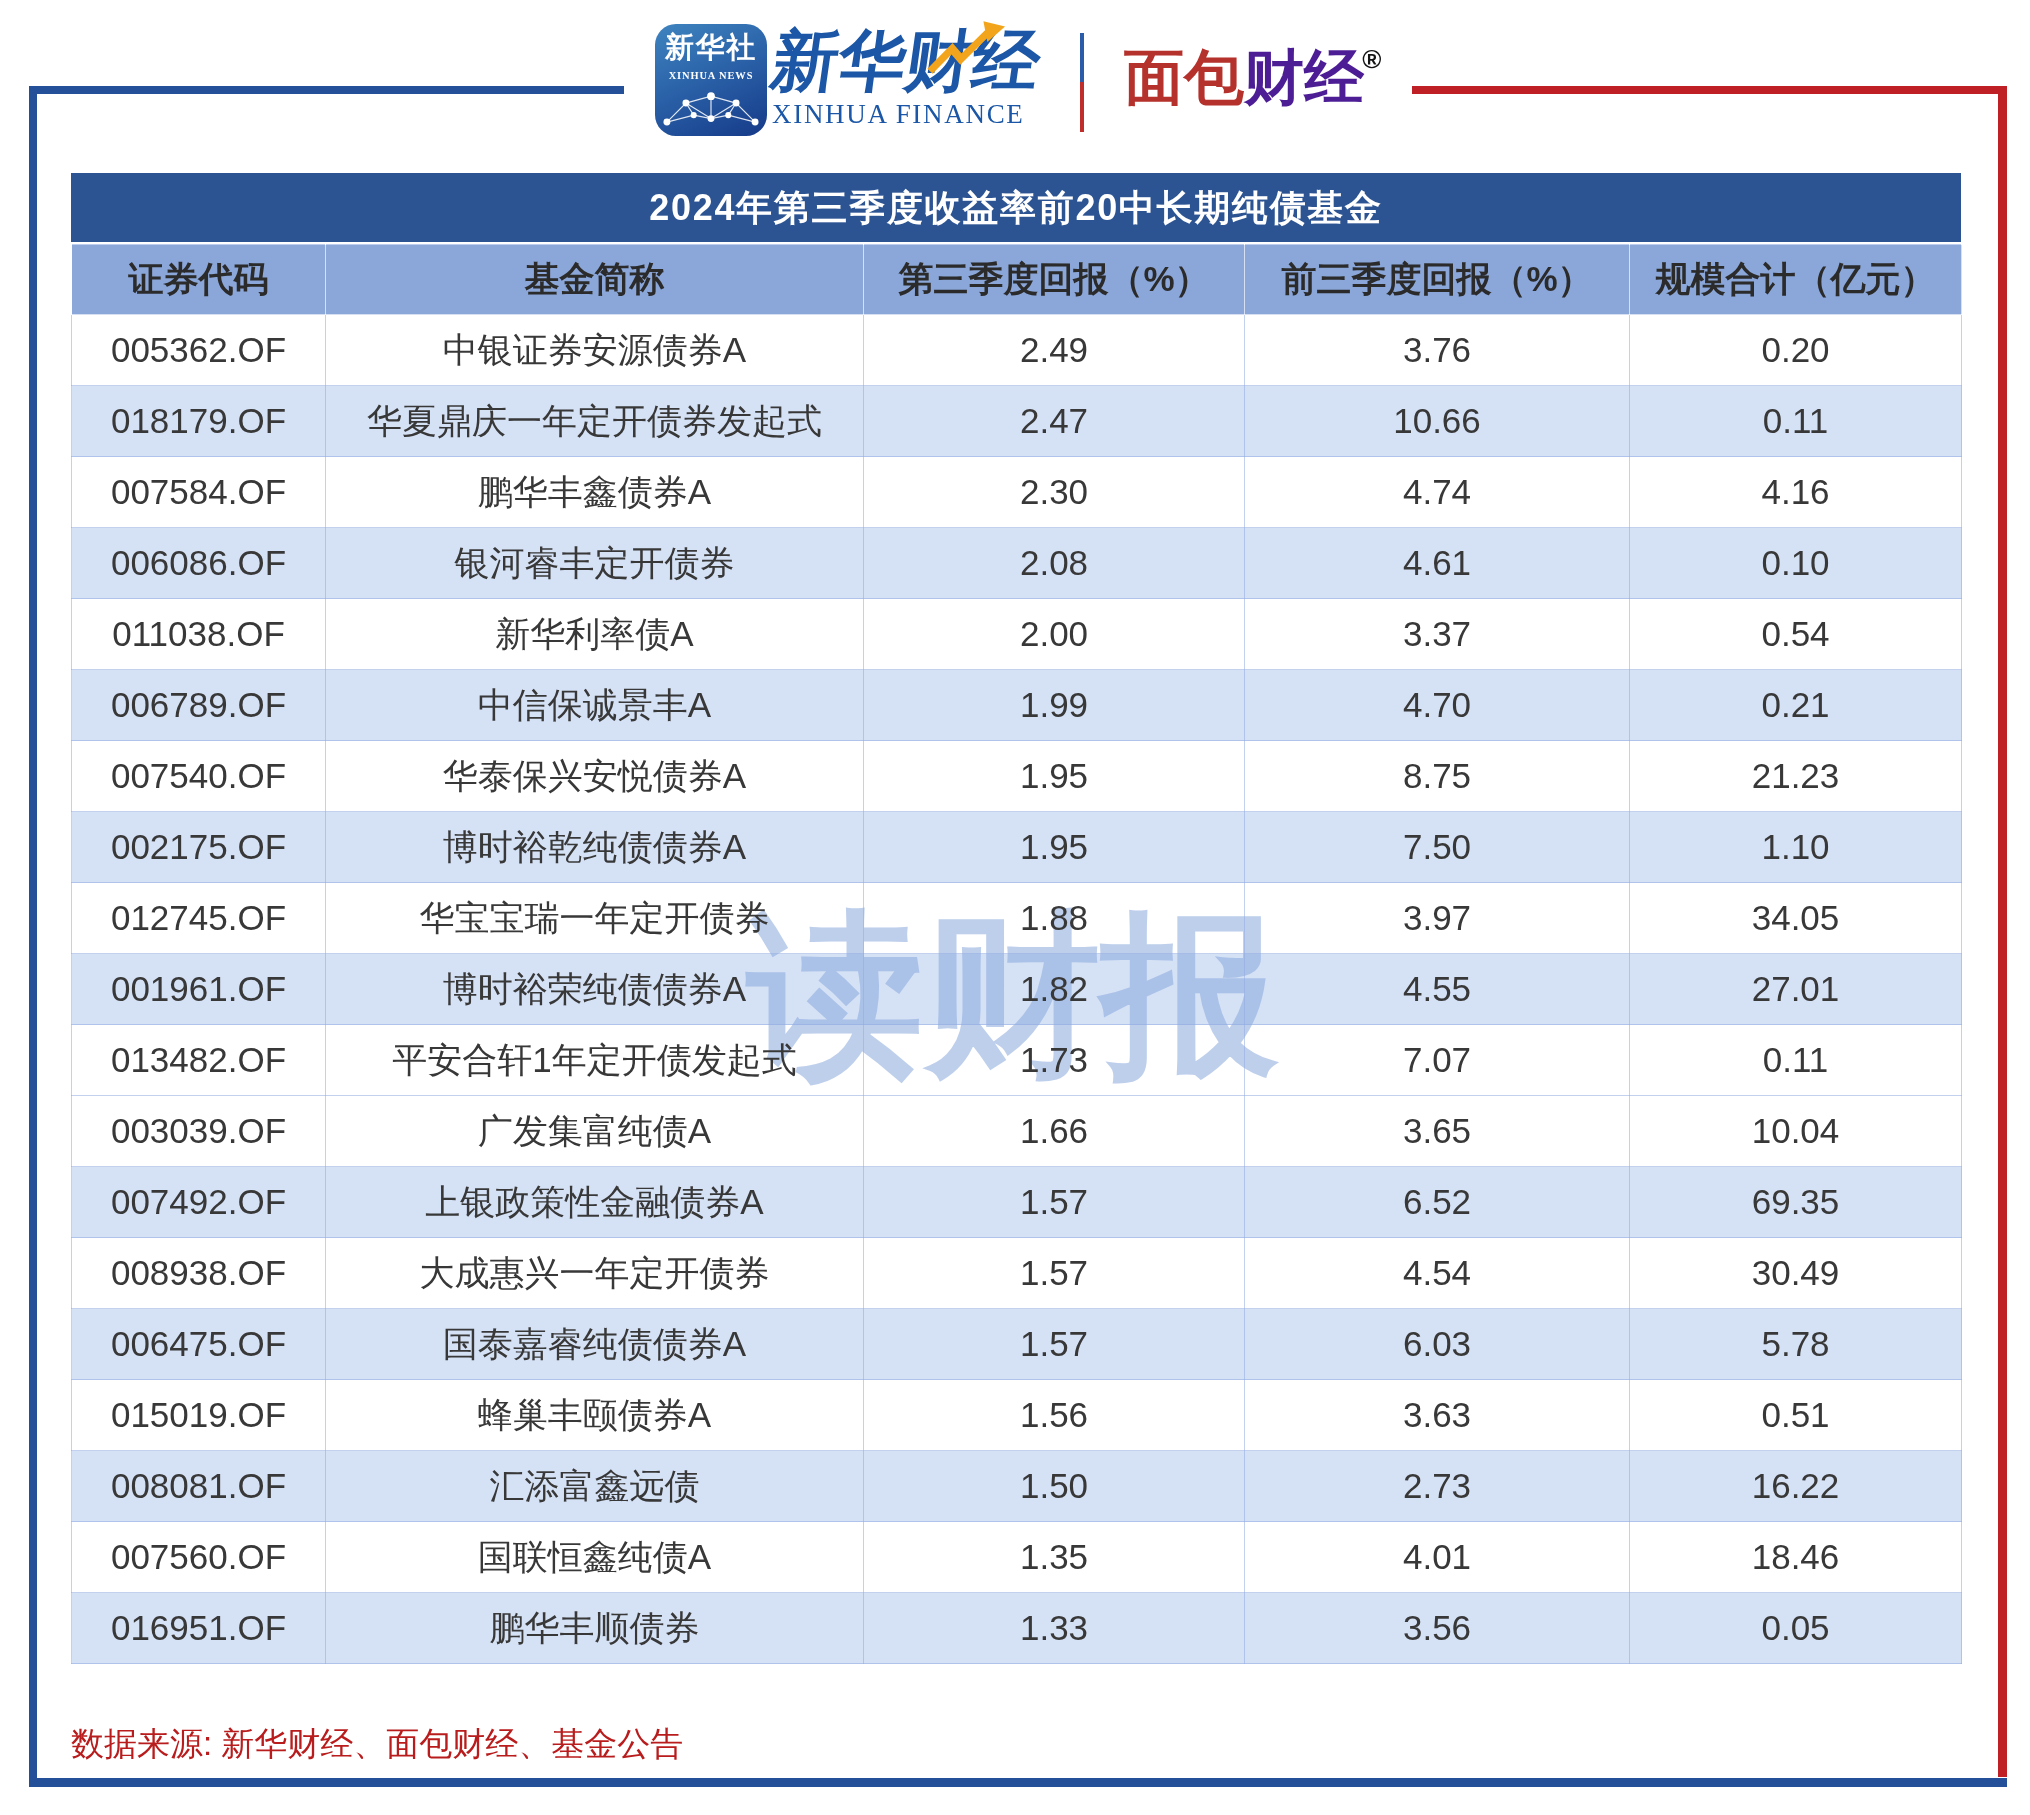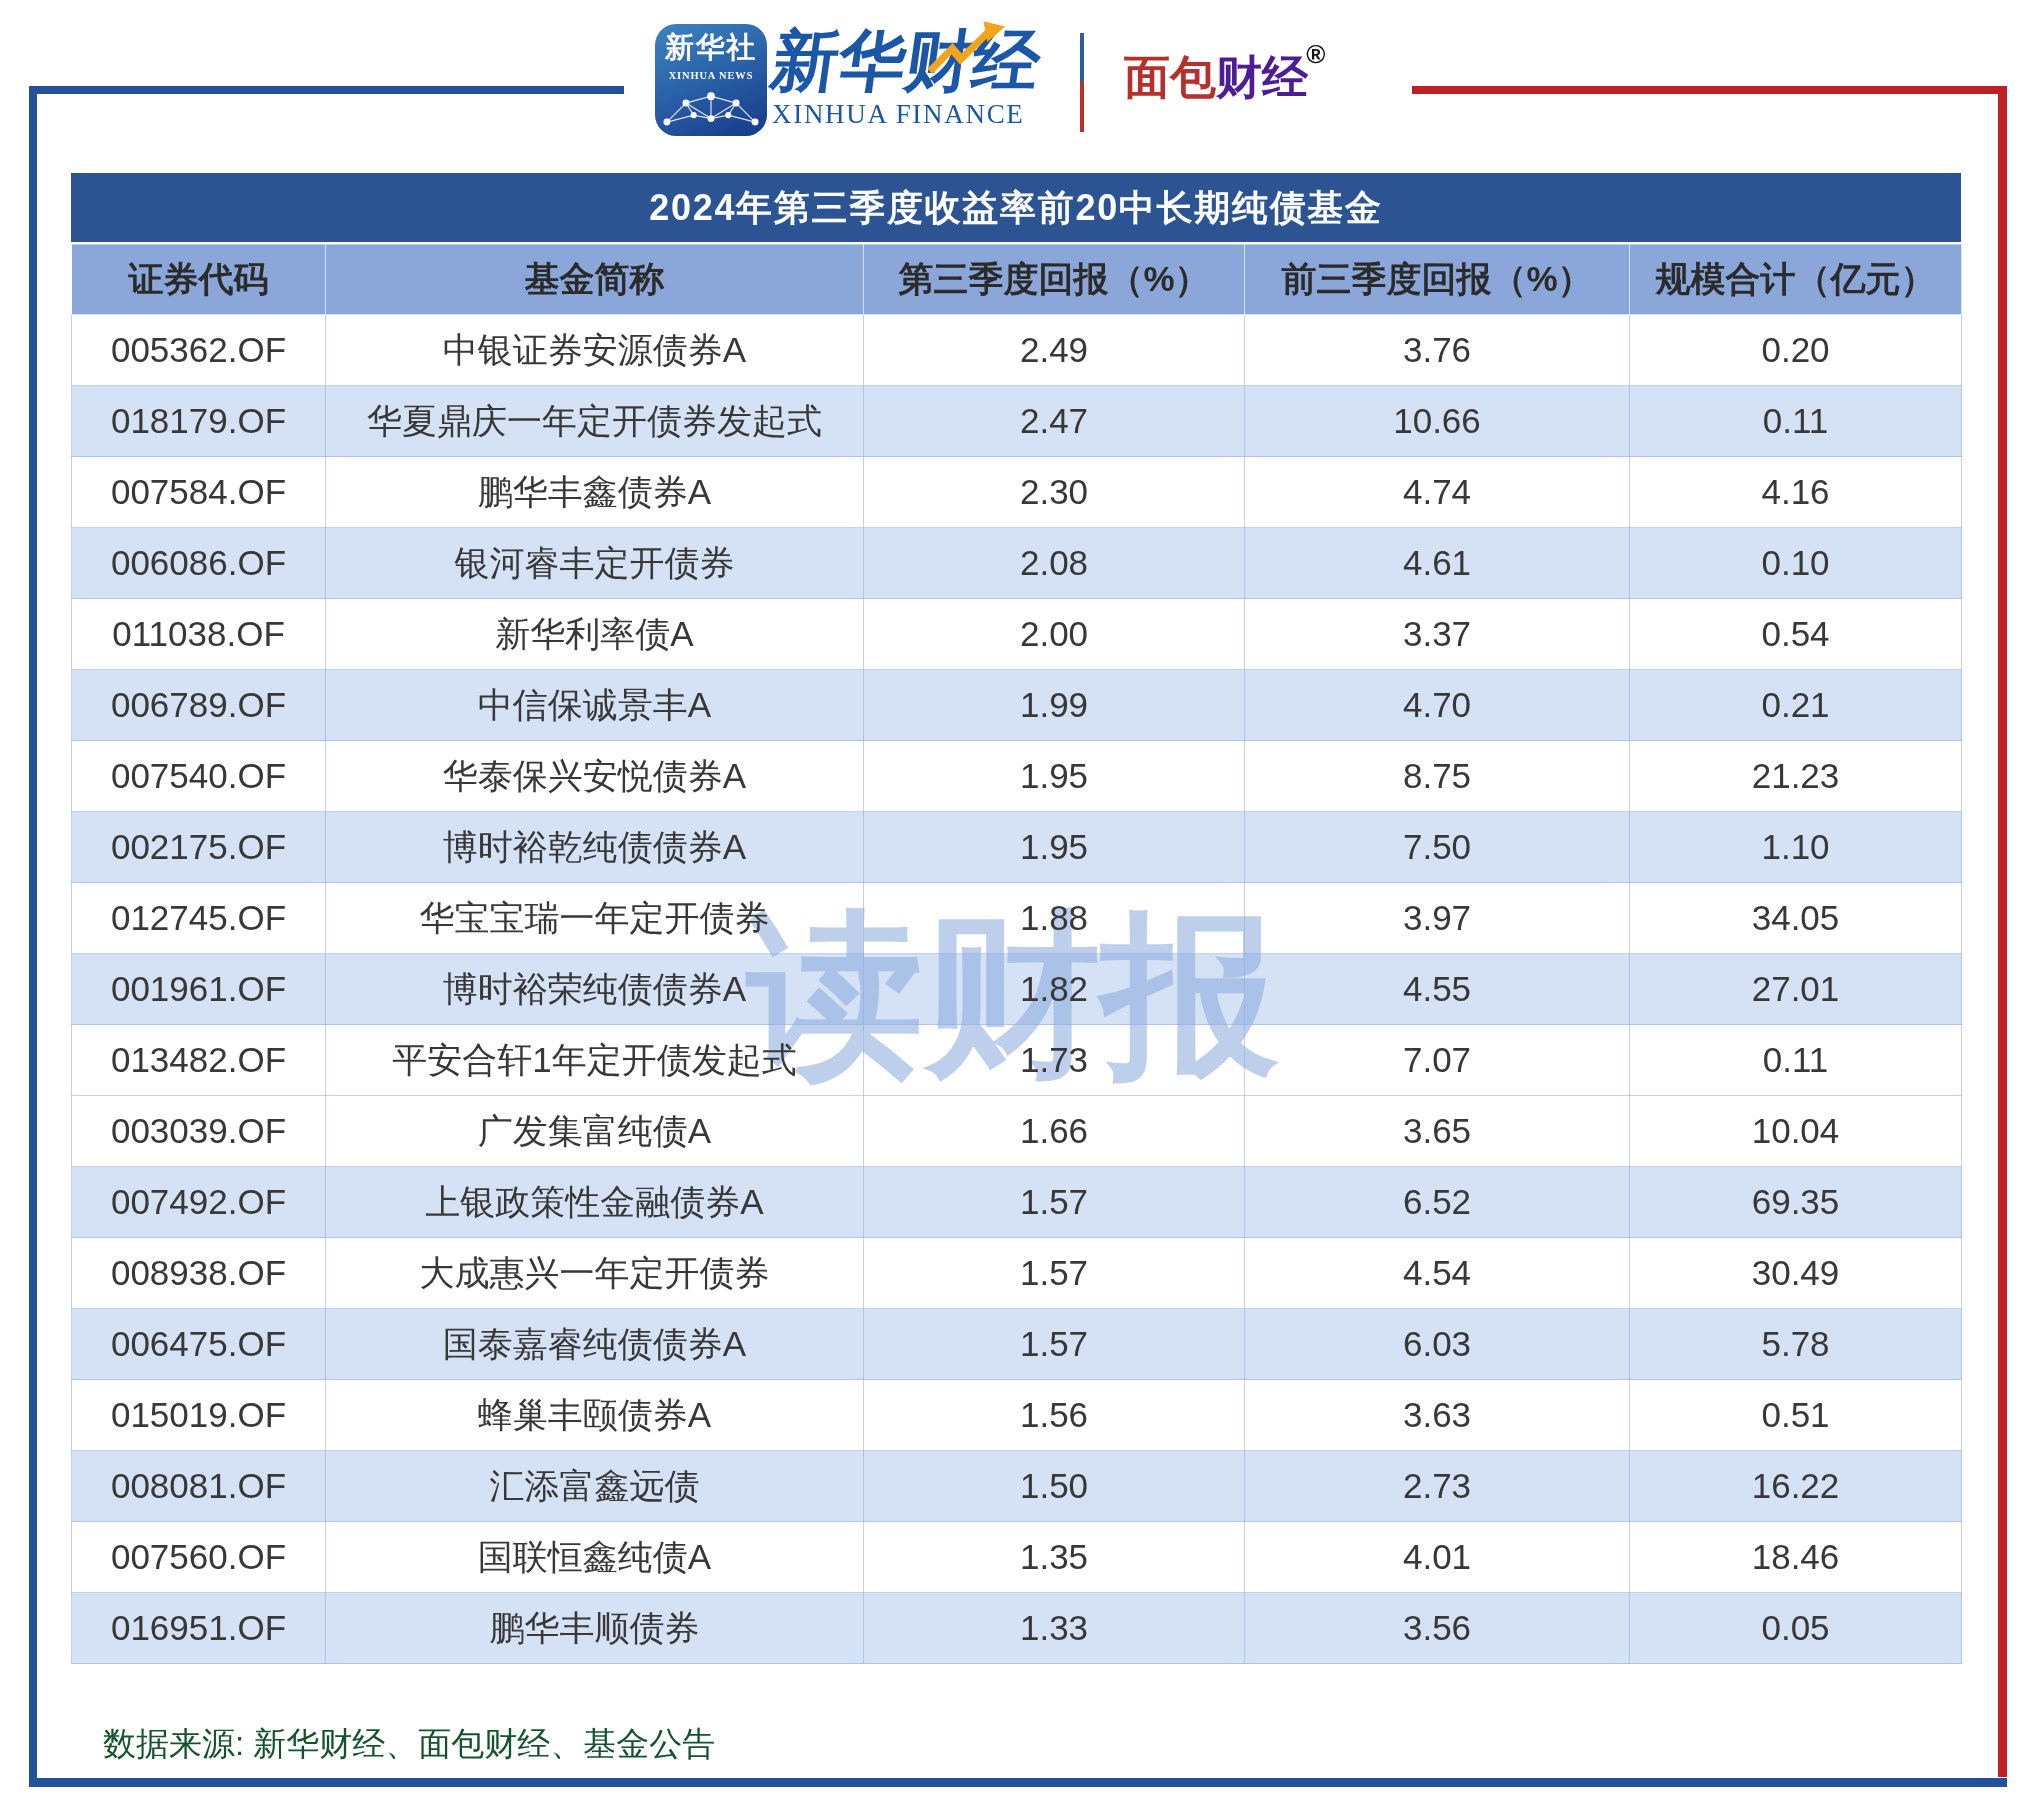--- a/index.html
+++ b/index.html
@@ -30,21 +30,21 @@
   .xf-arrow{position:absolute;left:156px;top:-5.2px;}
   .xf-en{
     margin-top:3.5px;font-family:"Liberation Serif",serif;font-weight:normal;
     font-size:27px;color:#1b57a6;letter-spacing:1.7px;white-space:nowrap;
   }
   .divider{
     position:absolute;left:1080px;top:33px;width:3.5px;height:99px;
     background:linear-gradient(to bottom,#2a5caa 0%,#2a5caa 50%,#bf2e2b 50%,#bf2e2b 100%);
   }
   .mb-block{position:absolute;left:1124px;top:36px;white-space:nowrap;}
-  .mb-cn{font-size:46px;font-weight:bold;line-height:83px;}
+  .mb-cn{font-size:60px;font-weight:bold;line-height:83px;}
   .mb-red{color:#b5312c;}
   .mb-black{color:#4c1d95;}
   .mb-reg{font-size:26px;color:#141414;vertical-align:super;font-weight:bold;position:relative;top:-24px;left:-1.7px;}
   
   .frame-left{position:absolute;left:28.5px;top:86px;width:8.6px;height:1700px;background:#24509a;}
   .frame-bottom{position:absolute;left:28.5px;top:1778px;width:1978px;height:8.6px;background:#24509a;}
   .frame-right{position:absolute;left:1998px;top:86px;width:8.6px;height:1691px;background:#bf2026;}
   
   .watermark{
     position:absolute;left:0;top:878px;width:2026px;z-index:1;
@@ -65,21 +65,21 @@
     border-top:none;
   }
   td{
     height:68px;font-size:35px;color:#383838;text-align:center;
     border:1.7px solid rgba(145,172,225,0.55);
   }
   tr.alt td{background:rgba(134,168,226,0.35);}
   table{border:1.7px solid rgba(145,172,225,0.6);}
   
   .footer{
-    position:absolute;left:71px;top:1722px;font-size:33px;color:#14532d;z-index:2;margin-left:32px;
+    position:absolute;left:71px;top:1722px;font-size:33px;color:#b91c1c;z-index:2;
   }
 </style>
 </head>
 <body>
 
 <div class="brand">
   <div class="accent-line blue"></div>
   <div class="accent-line red"></div>
 
   <div class="app-icon">

